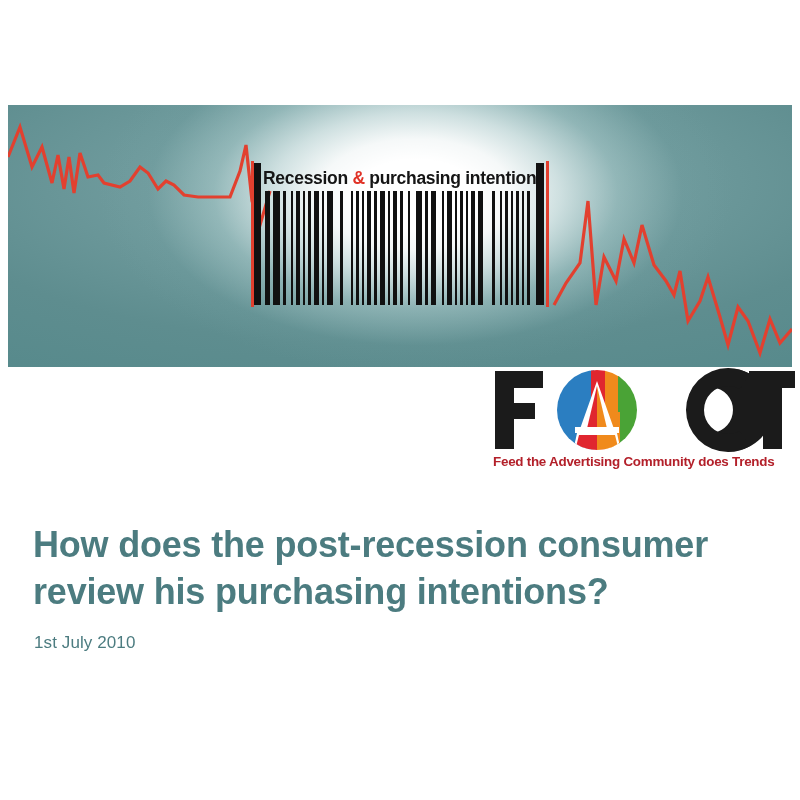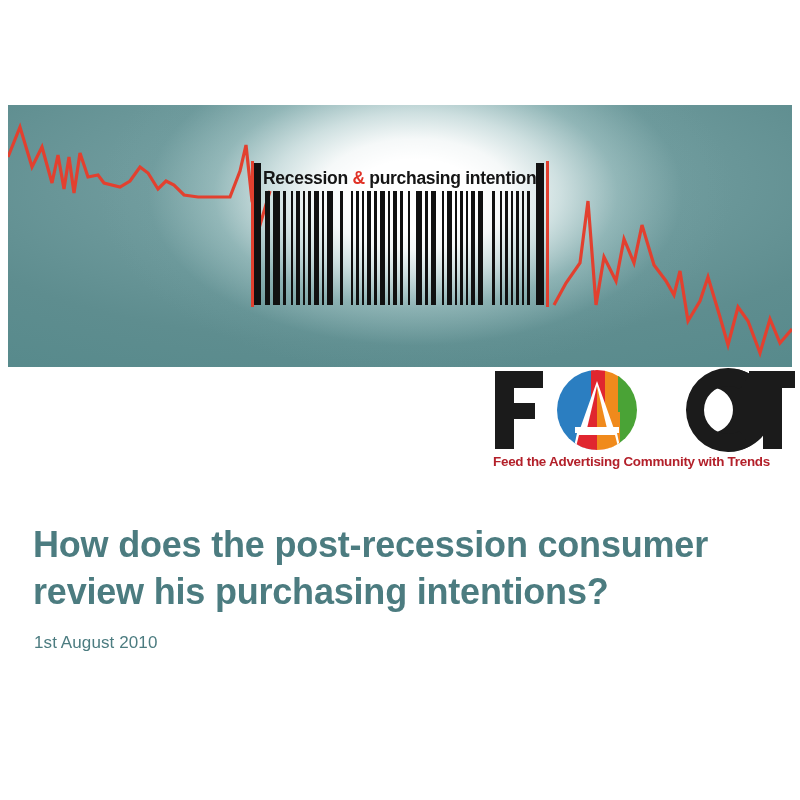--- a/index.html
+++ b/index.html
@@ -276,22 +276,22 @@
         <path fill="#1b1b1b" d="M203 43 a41 41 0 1 1 18 34 l-11 -15 a23 23 0 1 0 0 -38 l11 -15 a41 41 0 0 0 -18 34 z"></path>
         <path fill="#1b1b1b" d="M199 43 a42 42 0 0 1 42 -42 a42 42 0 0 1 22 6 l-10 15 a24 24 0 0 0 -12 -3 a24 24 0 0 0 0 48 a24 24 0 0 0 12 -3 l10 15 a42 42 0 0 1 -22 6 a42 42 0 0 1 -42 -42 z"></path>
       </g>
 
       <g fill="#1b1b1b">
         <rect x="262" y="4" width="46" height="17"></rect>
         <rect x="276" y="4" width="19" height="78"></rect>
       </g>
     </svg>
 
-    <div id="logo-tagline">Feed the Advertising Community with Trends</div>
+    <div id="logo-tagline">Feed the Advertising Community does Trends</div>
   </div>
 
   <div id="title-block">
     <h1 id="slide-title">How does the post-recession consumer
 review his purchasing intentions?</h1>
-    <div id="slide-date">1st August 2010</div>
+    <div id="slide-date">1st July 2010</div>
   </div>
 
 </div>
 
 </body></html>

